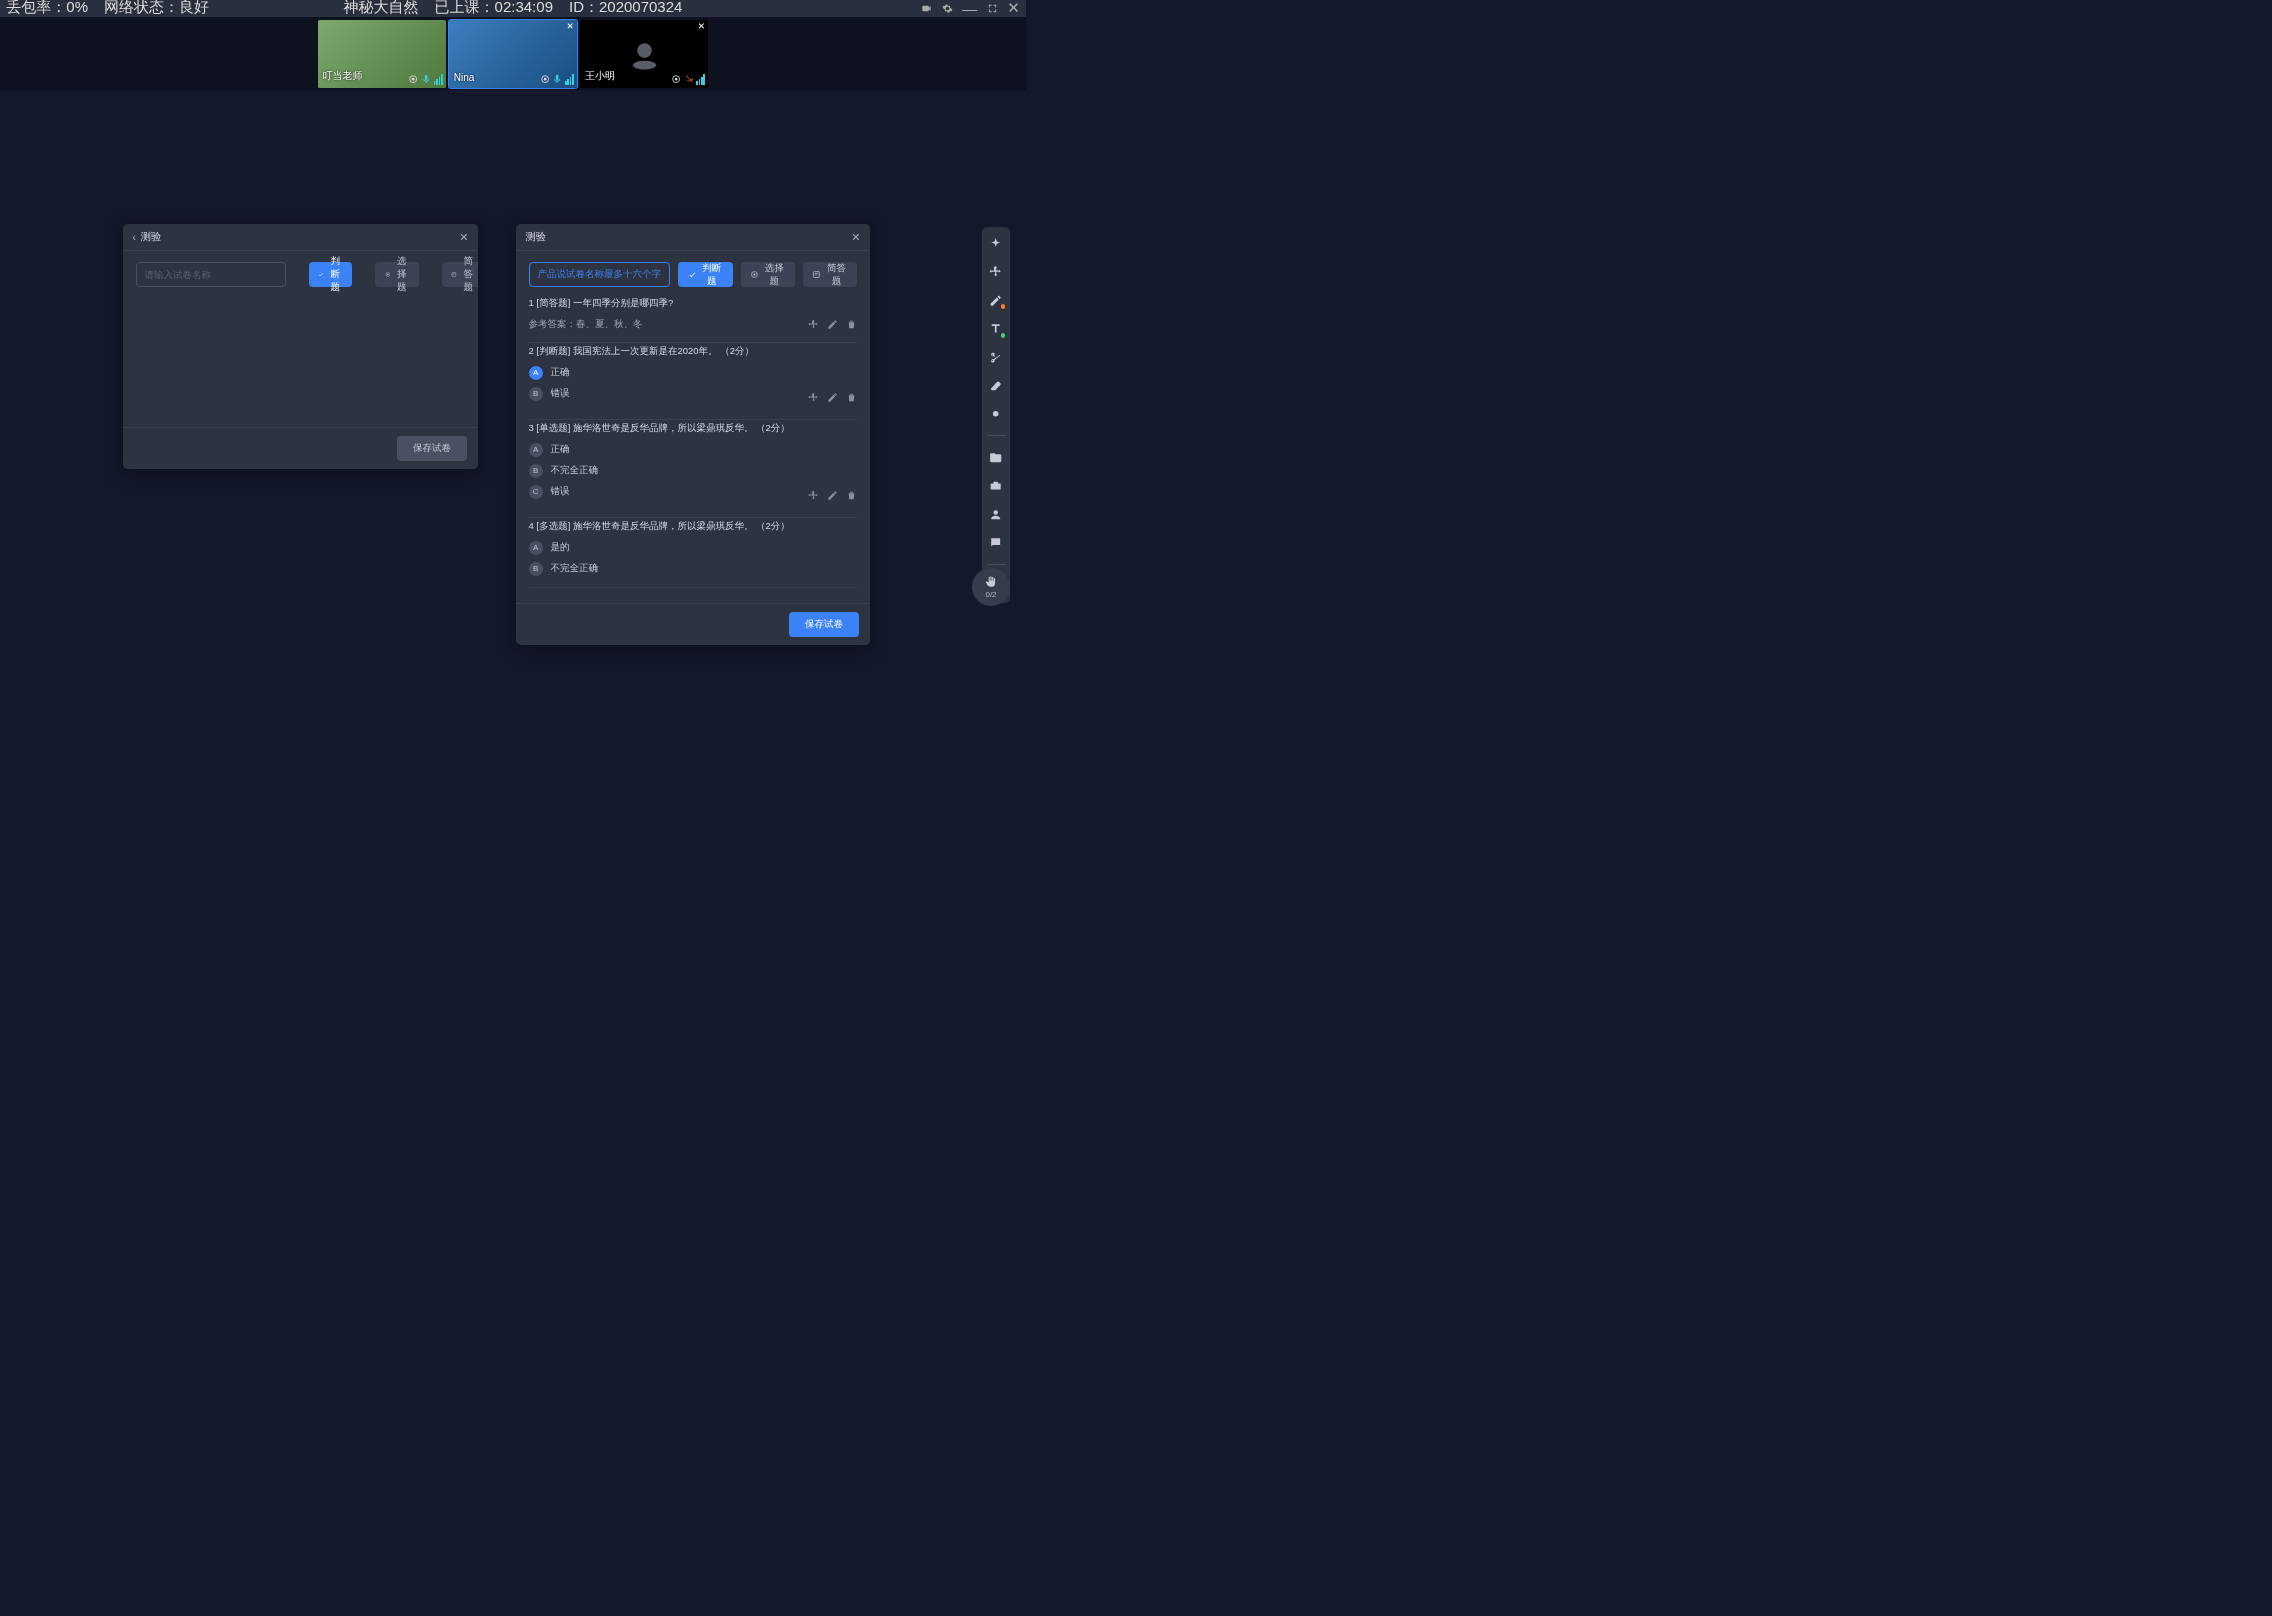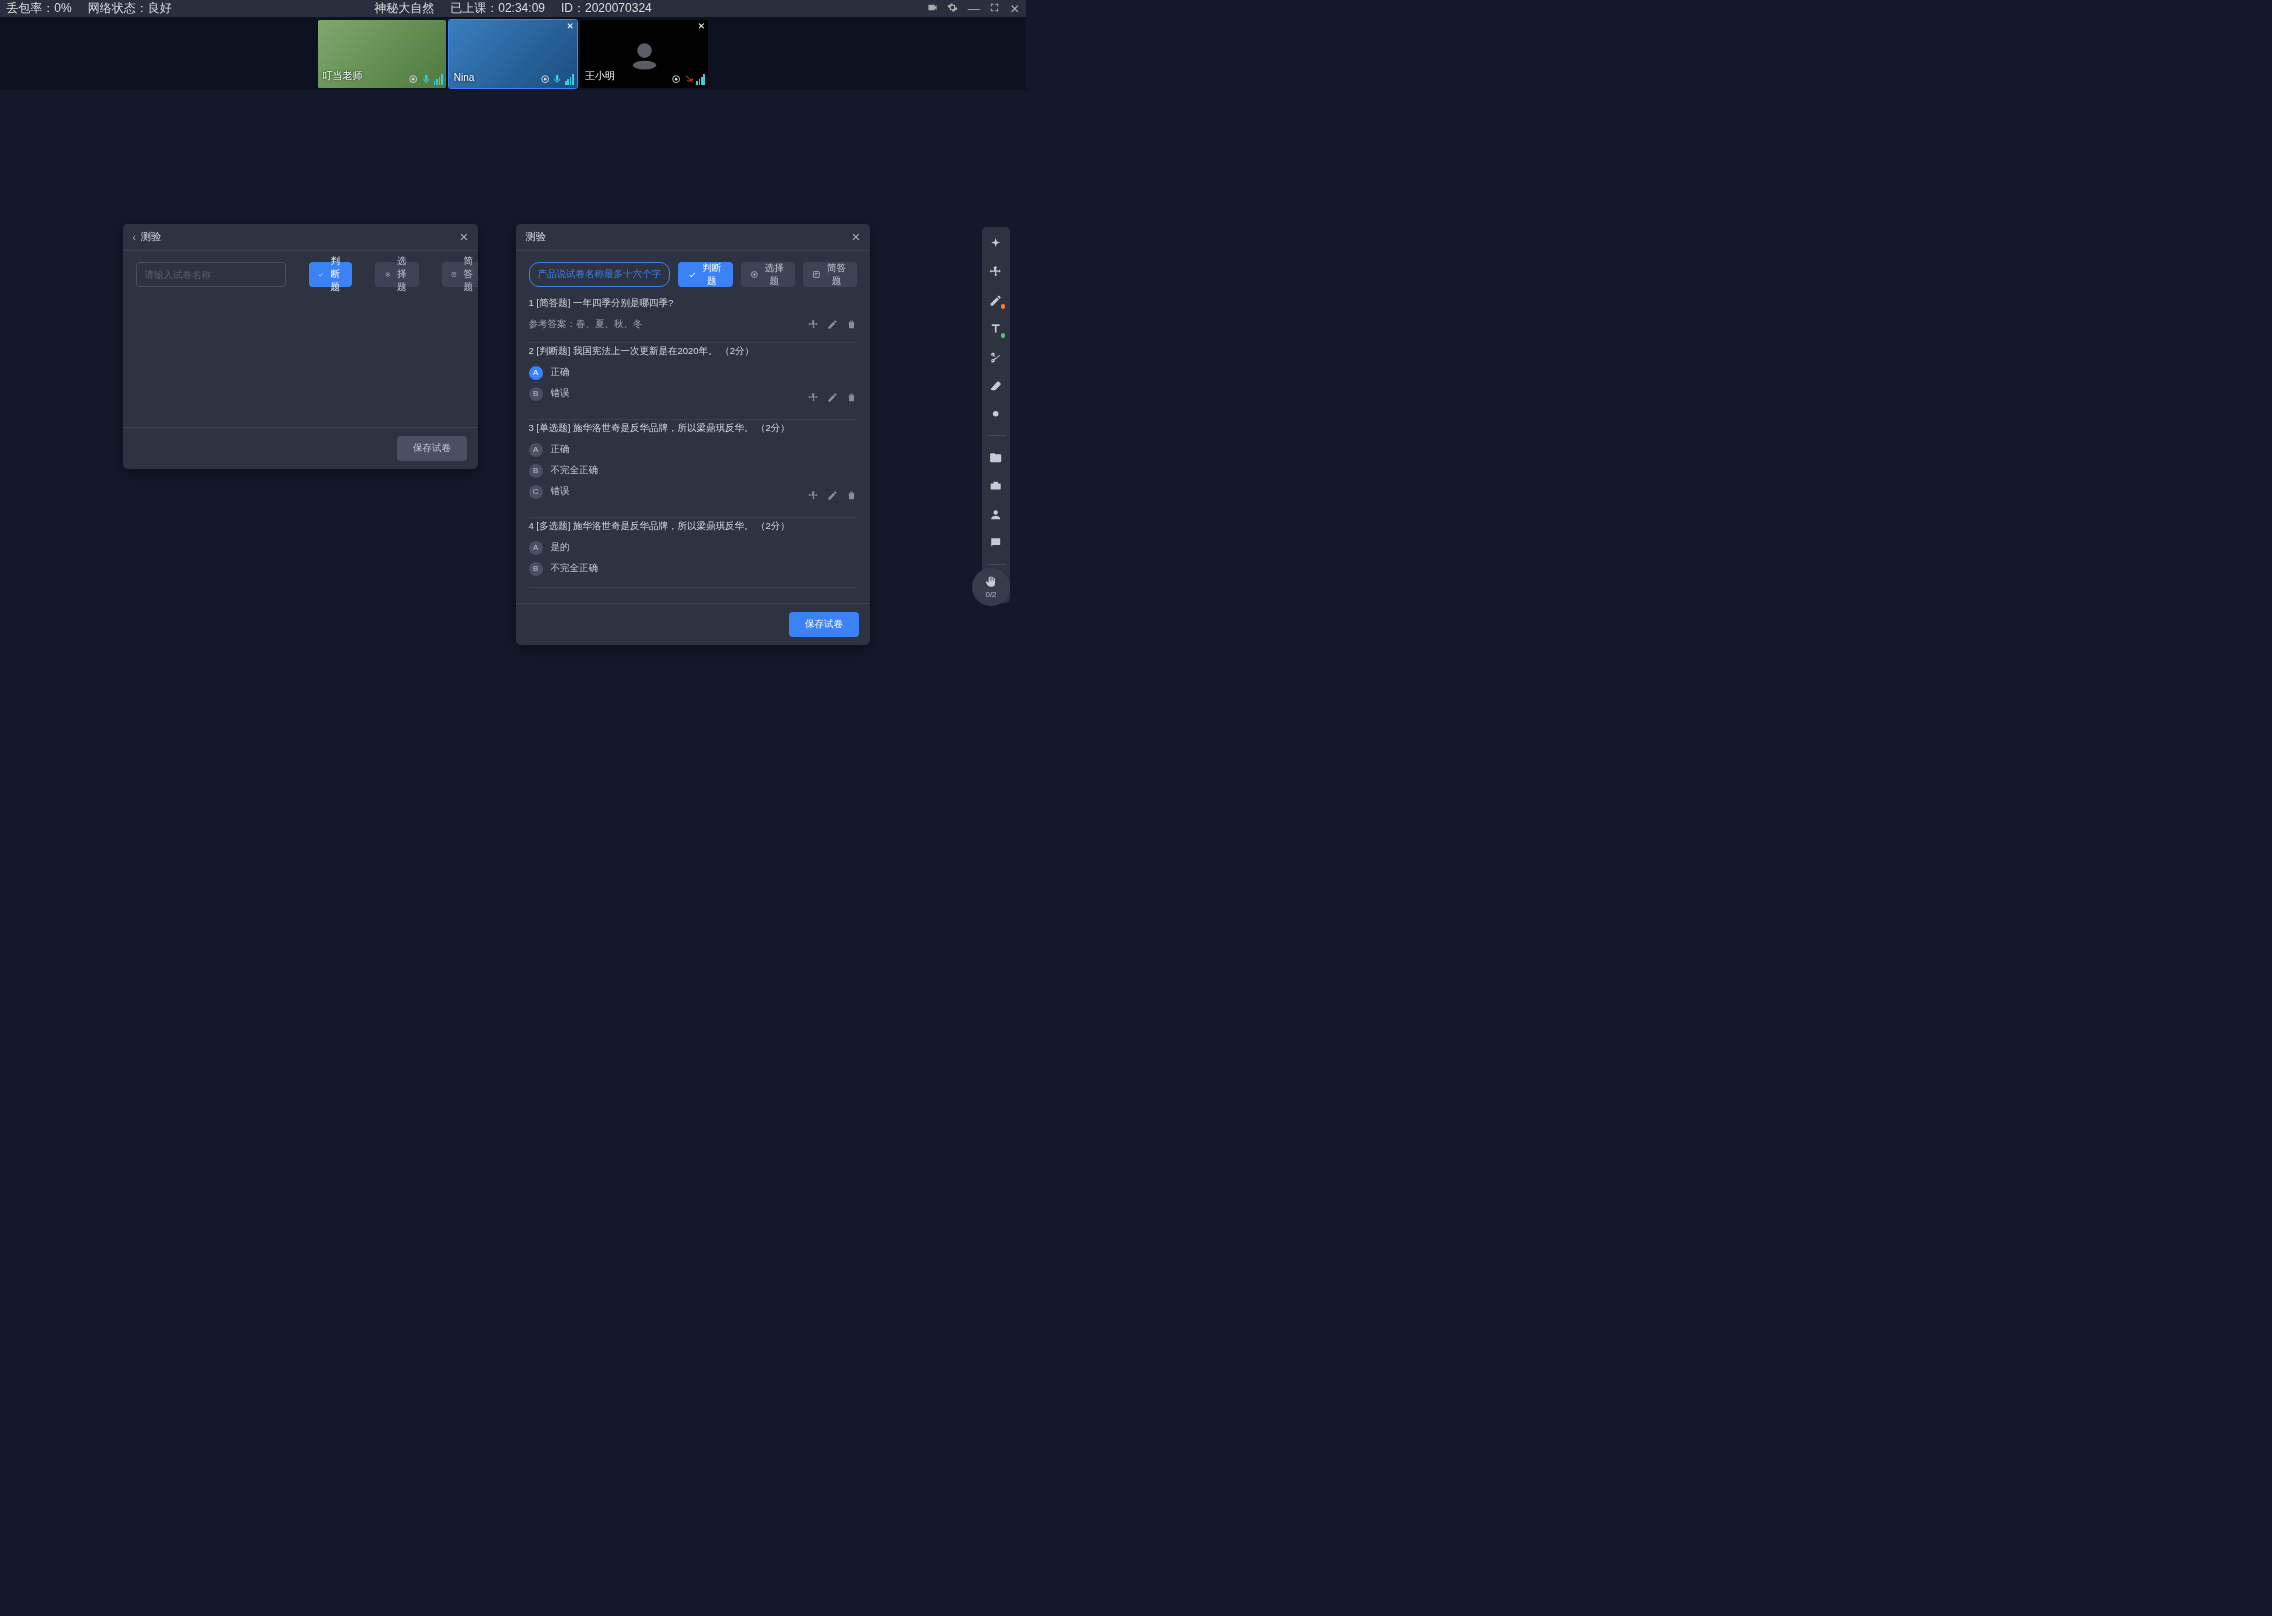--- a/index.html
+++ b/index.html
@@ -1,19 +1,19 @@
 <!DOCTYPE html>
 <html style="font-size:12.6px"><head>
 <meta charset="utf-8">
 <style>
 *{box-sizing:border-box;margin:0;padding:0;font-family:"PingFang SC","Microsoft YaHei",sans-serif}
 body{background:#14182b;color:#c7cad4;width:1026px;height:729px;overflow:hidden;position:relative;font-size:10.3px}
 
 
-.status-bar{height:17.4px;background:#2a2f3e;display:flex;align-items:center;padding:0 6.3px;font-size:12px;color:#ddd;position:relative}
+.status-bar{height:17.4px;background:#2a2f3e;display:flex;align-items:flex-end;padding:0 6.3px;font-size:15px;color:#ddd;position:relative}
 .status-left{display:flex;gap:16px}
 .status-center{position:absolute;left:50%;transform:translateX(-50%);display:flex;gap:16px}
 .status-right{margin-left:auto;display:flex;gap:9.5px;align-items:center}
 .status-right svg{width:11px;height:11px;fill:#aaa;cursor:pointer}
 .status-right span{cursor:pointer;color:#aaa}
 
 
 .video-row{height:73px;background:#0e111f;display:flex;justify-content:center;gap:3.2px;padding-top:2.4px}
 .video-tile{width:128px;height:68px;position:relative;background:#000;border-radius:1.6px;overflow:hidden}
 .video-tile.active{outline:1.6px solid #3b82f6}
@@ -60,21 +60,21 @@
 .empty-state{display:flex;flex-direction:column;align-items:center;justify-content:center;padding:24px 0 12.6px}
 .empty-state svg{width:71px;height:71px;stroke:#6a6f80;fill:none;stroke-width:2}
 .empty-state span{margin-top:9.5px;font-size:9.5px;color:#8b8f9e}
 .save-btn{height:25px;padding:0 16px;border-radius:4px;border:none;cursor:pointer;font-size:9.5px}
 .save-grey{background:#4a4f62;color:#c7cad4}
 .save-blue{background:#3b82f6;color:#fff}
 
 
 #panel-b{left:516px;top:224px;width:354px;height:421px}
 #panel-b .controls{display:flex;gap:8px;margin-bottom:9.5px}
-.chip-outline{flex:0 0 auto;height:25px;padding:4px 8px;border:0.8px solid #3b82f6;color:#3b82f6;border-radius:10px;display:flex;align-items:center;font-size:9.5px;background:transparent}
+.chip-outline{flex:0 0 auto;height:25px;padding:4px 8px;border:0.8px solid #3b82f6;color:#3b82f6;border-radius:4px;display:flex;align-items:center;font-size:9.5px;background:transparent}
 .q-list{display:flex;flex-direction:column;gap:2px}
 .q-item{border-bottom:0.8px solid #3b4051;padding-bottom:11px}
 .q-title{font-size:9.5px;color:#d6d9e2;margin-bottom:8px}
 .q-ans-row{display:flex;align-items:center;justify-content:space-between}
 .q-ans{font-size:9.5px;color:#9ea3b2}
 .q-actions{display:flex;gap:8px}
 .q-actions svg{width:11px;height:11px;fill:#8b8f9e;cursor:pointer}
 .opt-row{display:flex;align-items:center;gap:8px;margin-bottom:7px}
 .opt-row:last-child{margin-bottom:0}
 .opt-letter{width:14px;height:14px;border-radius:50%;background:#4a4f62;color:#bfc3ce;font-size:8px;display:flex;align-items:center;justify-content:center}

